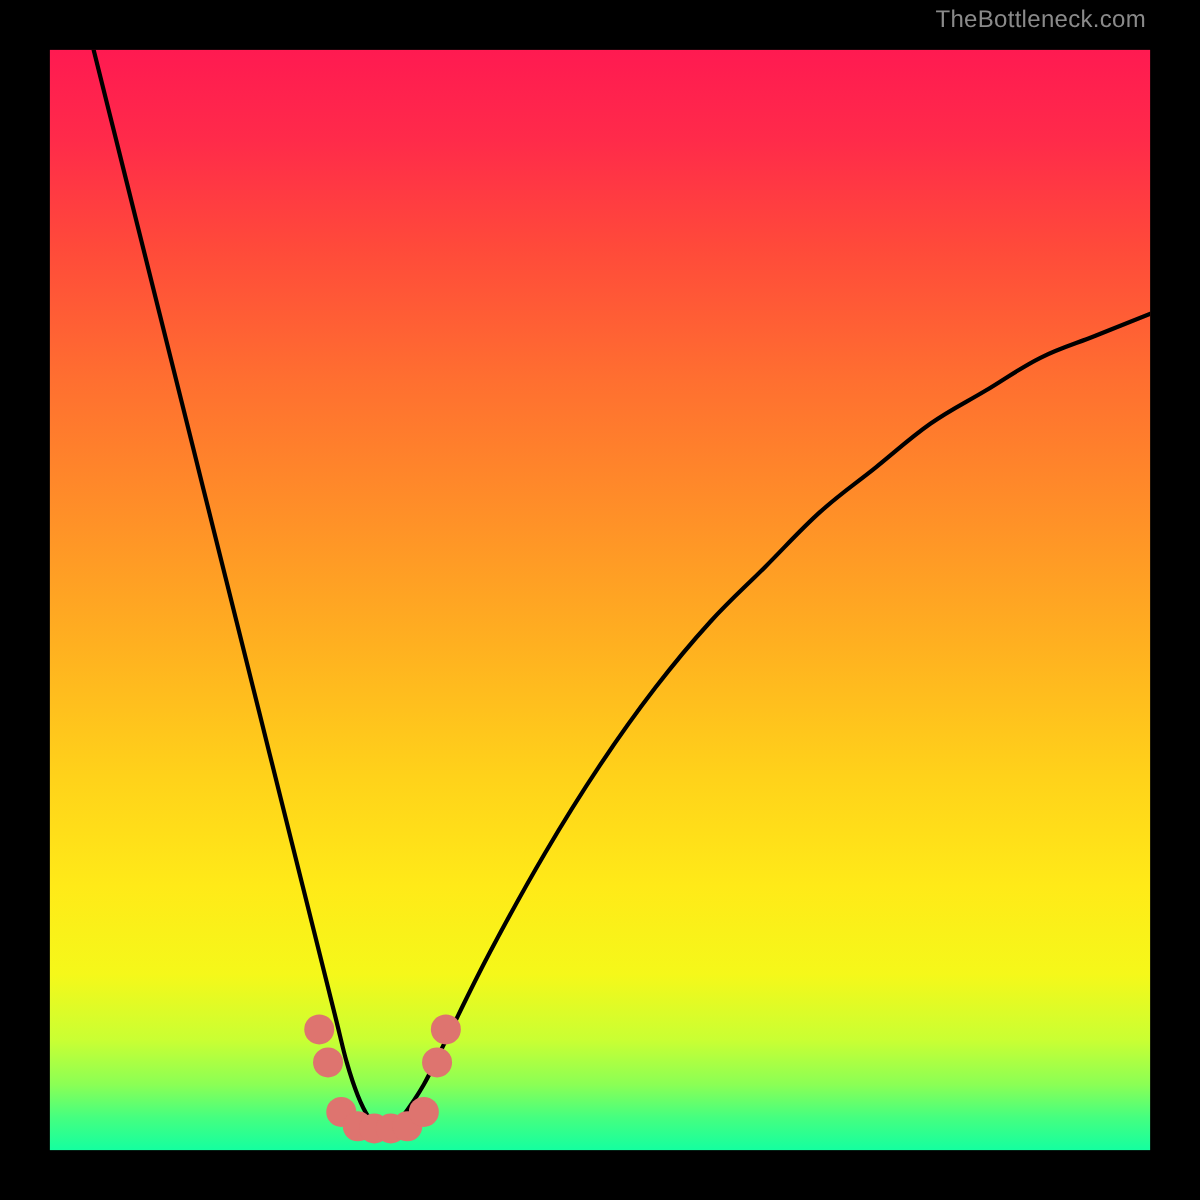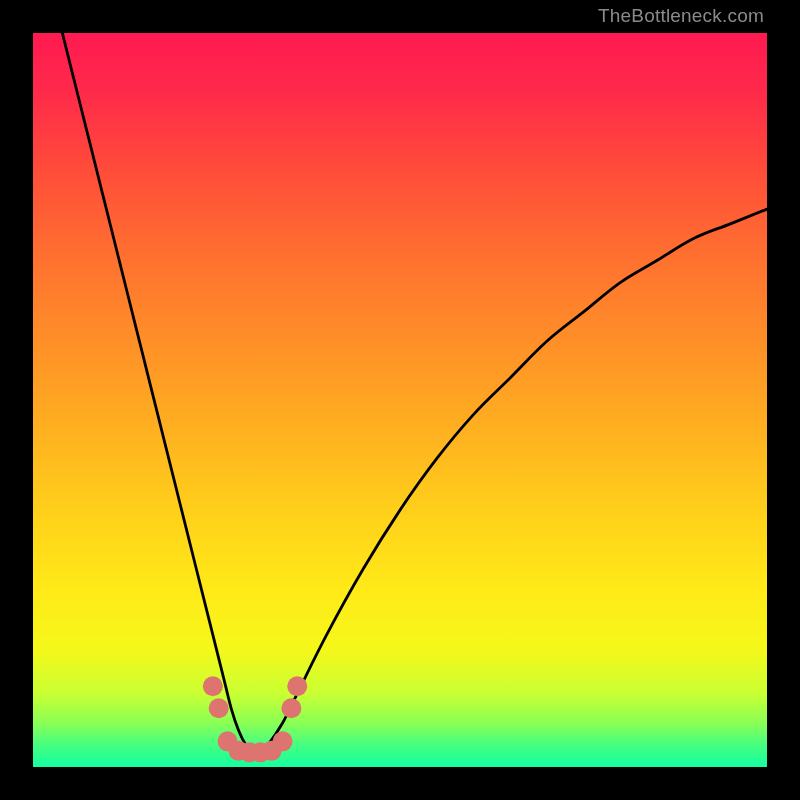--- a/index.html
+++ b/index.html
@@ -27,21 +27,21 @@
     position: absolute;
     inset: 0;
     width: 734px;
     height: 734px;
   }
   .watermark {
     position: absolute;
     top: 5px;
     right: 36px;
     color: #8a8a8a;
-    font-size: 19px;
+    font-size: 16px;
     font-weight: 500;
     letter-spacing: 0.2px;
   }
 </style>
 </head>
 <body>
 
 <div class="frame">
   <svg class="gradient" viewBox="0 0 734 734" preserveAspectRatio="none">
     <defs>

